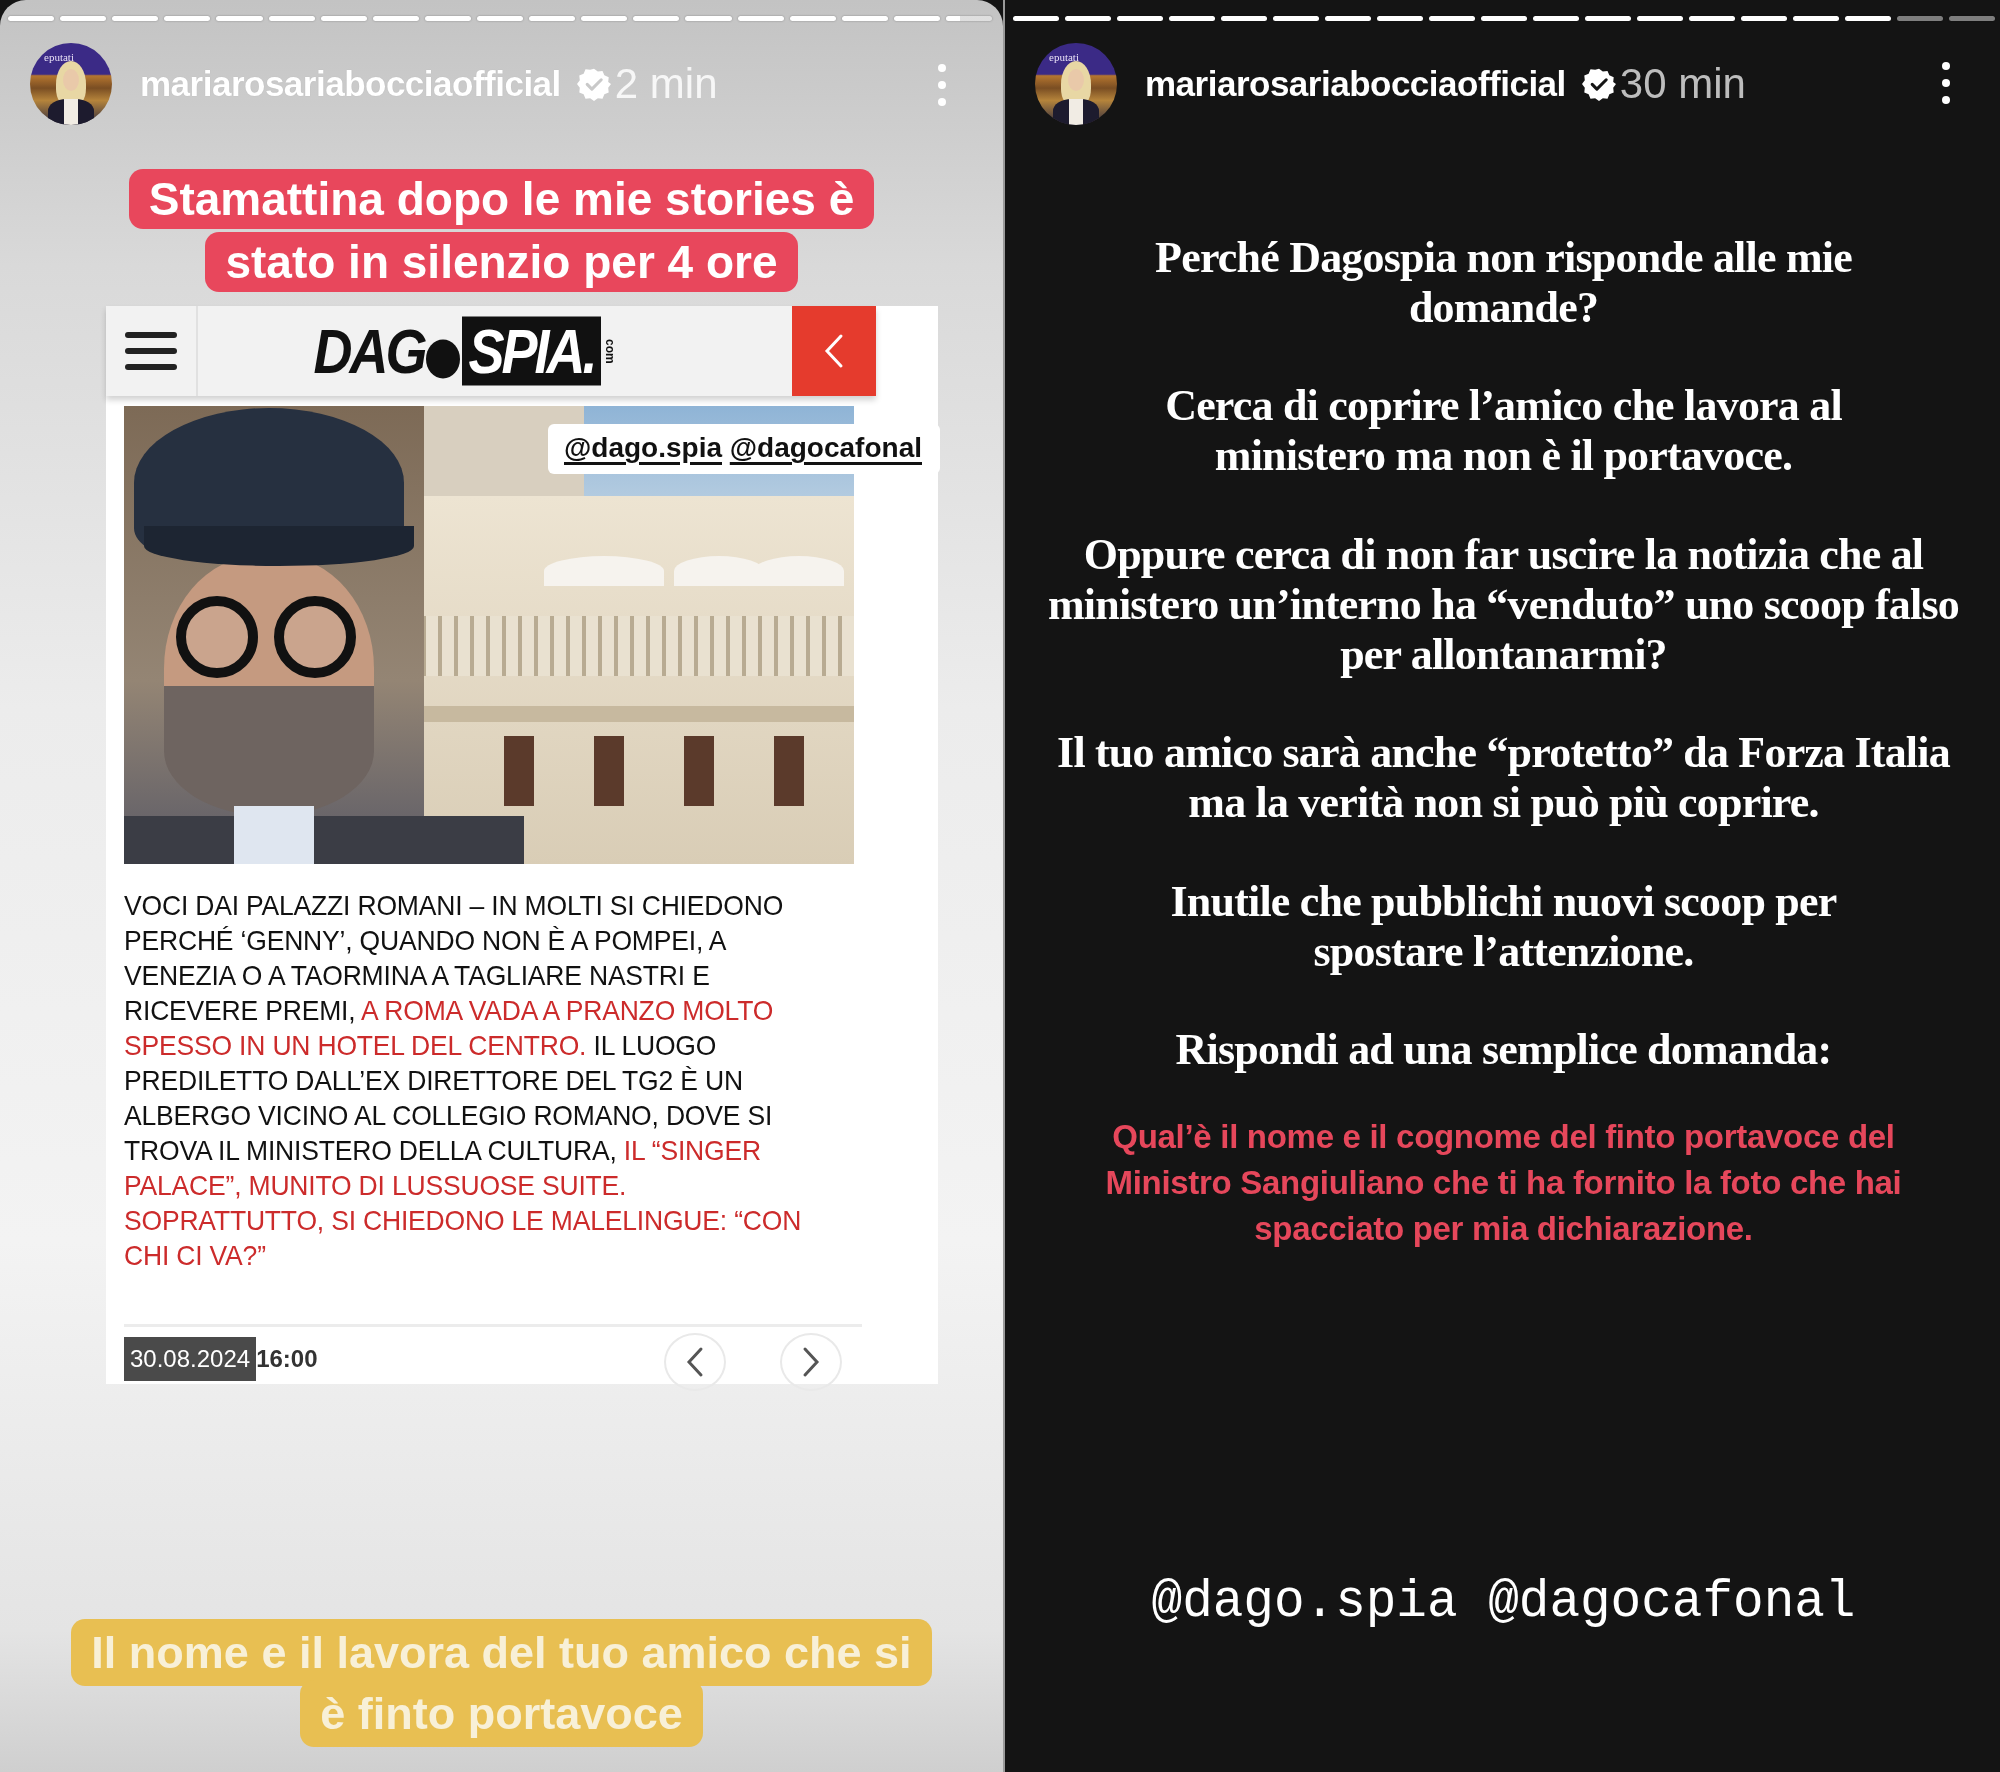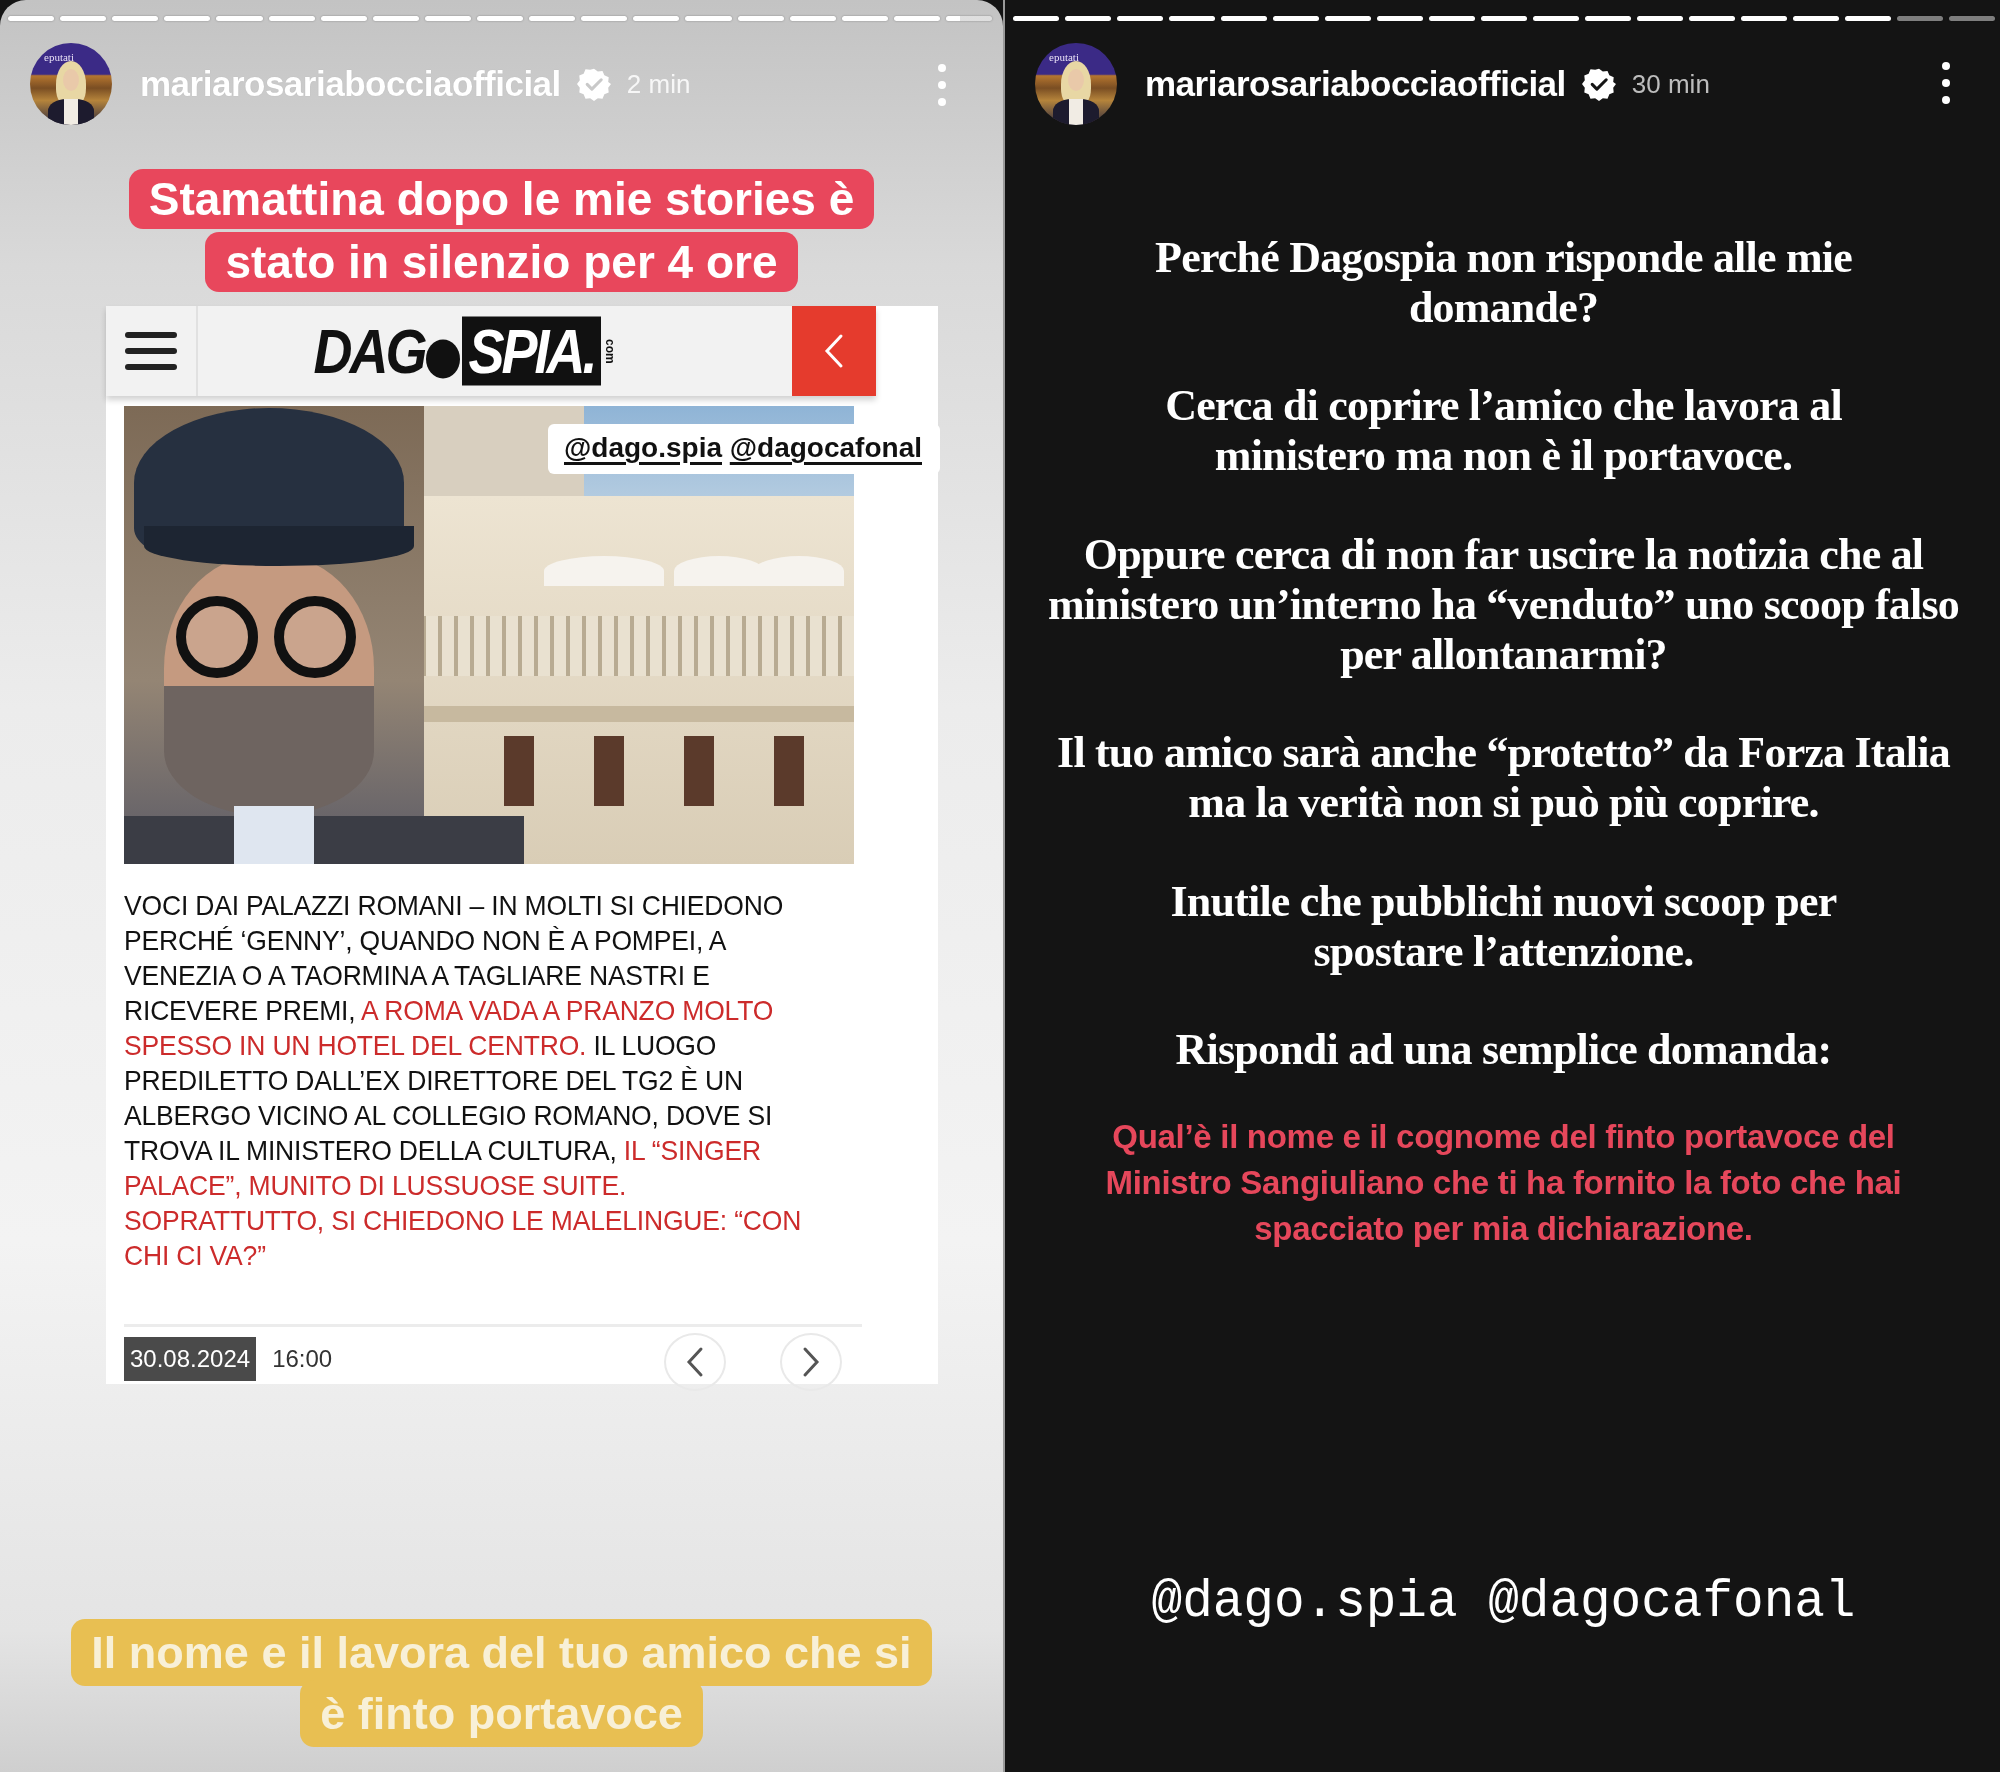--- a/index.html
+++ b/index.html
@@ -40,21 +40,21 @@
   .avatar .av-body { position: absolute; left: 18px; top: 56px; width: 46px; height: 30px; border-radius: 40% 40% 0 0; background: #1d1b2e; }
   .avatar .av-shirt { position: absolute; left: 34px; top: 56px; width: 14px; height: 30px; background: #f1ece4; }
 
   .user-block { margin-left: 28px; }
   .user-line { display: flex; align-items: center; }
   .username { font-weight: 700; font-size: 35px; letter-spacing: -0.5px; }
   .story-left .username { color: #ffffff; text-shadow: 0 0 1px rgba(0,0,0,0.15); }
   .story-right .username { color: #ffffff; }
   .verified { width: 34px; height: 34px; margin-left: 16px; position: relative; }
   .verified svg { width: 34px; height: 34px; display: block; }
-  .time { margin-left: 16px; font-size: 26px; }
+  .time { margin-left: 4px; font-size: 42px; }
   .story-left .time { color: #ffffff; opacity: 0.85; }
   .story-right .time { color: #bdbdbd; }
   .subtitle { color: #fff; font-size: 27px; font-weight: 700; margin-top: 4px; }
   .story-left .user-block { margin-top: 0; }
 
   .more-btn { position: absolute; top: 62px; width: 12px; height: 42px; display: flex; flex-direction: column; justify-content: space-between; align-items: center; cursor: pointer; }
   .more-btn span { width: 8px; height: 8px; border-radius: 50%; background: #fff; display: block; }
   .story-left .more-btn { left: 936px; top: 64px; }
   .story-right .more-btn { left: 935px; top: 62px; }
 
@@ -119,21 +119,21 @@
     font-family: "Liberation Sans", sans-serif; font-size: 28.5px; line-height: 35px; color: #111; font-weight: 500;
     letter-spacing: -0.2px; transform: scaleX(0.93); transform-origin: left top;
   }
   .article-body .hl { color: #cc2b2b; }
 
   .article-meta {
     position: absolute; left: 18px; top: 1018px; width: 738px; height: 60px; border-top: 3px solid #ececec;
     display: flex; align-items: center; padding-top: 6px;
   }
   .date-badge { background: #4a4a4a; color: #fff; font-size: 24px; padding: 8px 6px; font-family: "Liberation Sans", sans-serif; }
-  .hour { color: #333; font-size: 24px; margin-left: 16px; }
+  .hour { color: #333; font-size: 24px; margin-left: 0; font-weight: bold; }
   .nav-circ { position: absolute; top: 6px; width: 62px; height: 58px; border-radius: 50%; border: 2px solid #e9e9e9; display: flex; align-items: center; justify-content: center; cursor: pointer; }
   .nav-circ svg { width: 22px; height: 32px; }
 
   
   .paras { position: absolute; left: 0; top: 0; width: 997px; }
   .para {
     position: absolute; left: 0; width: 997px; text-align: center; color: #fff;
     font-family: "Liberation Serif", serif; font-weight: 700; font-size: 44px; line-height: 50px;
     letter-spacing: -0.8px;
   }

